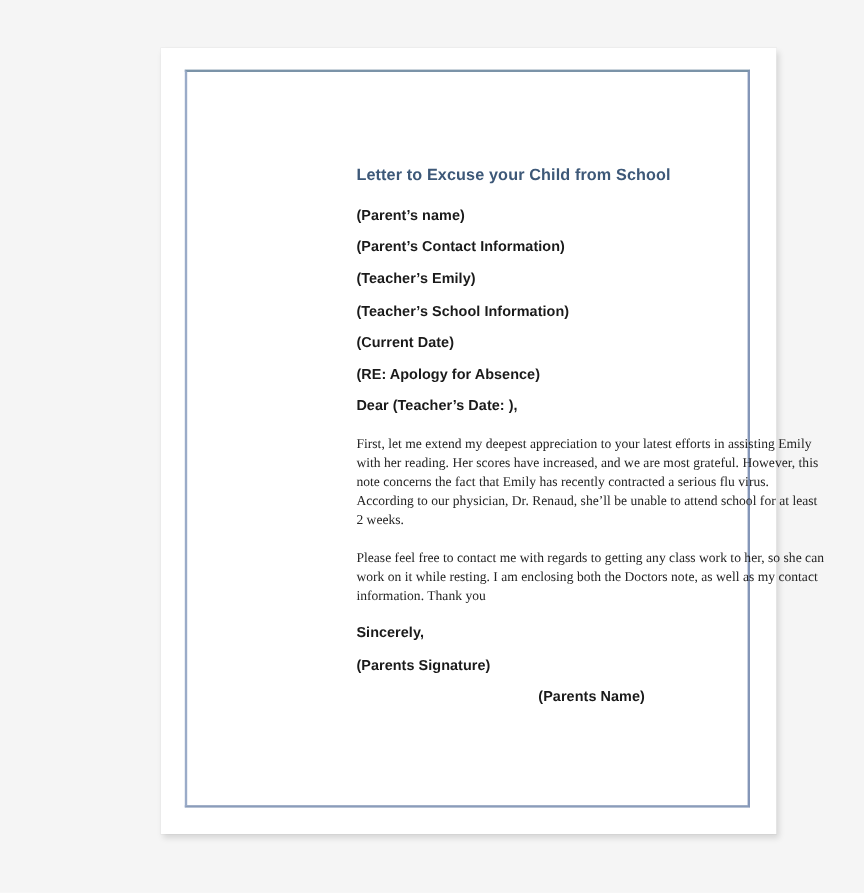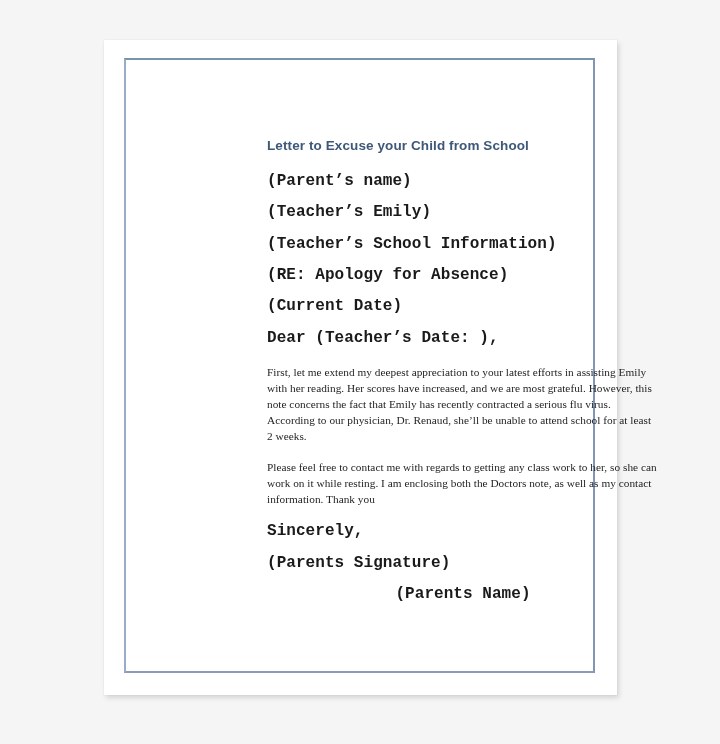--- a/index.html
+++ b/index.html
@@ -12,20 +12,21 @@
     background: #f5f5f5;
     font-family: "Liberation Serif", serif;
     overflow: hidden;
     position: relative;
   }
 
   .canvas {
     position: absolute;
     inset: 0;
     background: #f5f5f5;
+    margin-left: 30px;
   }
 
   
   .page-sheet {
     position: absolute;
     left: 104px;
     top: 40px;
     width: 513px;
     height: 655px;
     background: #ffffff;
@@ -68,22 +69,22 @@
     color: #3d5878;
     font-family: "Liberation Sans", sans-serif;
     font-size: 13.5px;
     font-weight: bold;
     letter-spacing: 0.1px;
     margin: 0 0 17px 0;
     line-height: 1.25;
   }
 
   .field-line {
-    font-family: Liberation Mono, monospace;
-    font-size: 16px;
+    font-family: Liberation Sans, sans-serif;
+    font-size: 12px;
     font-weight: bold;
     color: #1a1a1a;
     margin: 0 0 12.2px 0;
     line-height: 1.2;
     letter-spacing: 0.05px;
   }
 
   .salutation-line {
     margin-bottom: 16px;
   }
@@ -116,24 +117,25 @@
   <div class="page-sheet">
 
     <div class="page-frame"></div>
 
     <div class="letter-body">
 
       <h1 class="doc-title">Letter to Excuse your Child from School</h1>
 
       <div>
         <p class="field-line">(Parent’s name)</p>
+        <p class="field-line">(Parent’s Contact Information)</p>
         <p class="field-line">(Teacher’s Emily)</p>
         <p class="field-line">(Teacher’s School Information)</p>
+        <p class="field-line">(Current Date)</p>
         <p class="field-line">(RE: Apology for Absence)</p>
-        <p class="field-line">(Current Date)</p>
       </div>
 
       <p class="field-line salutation-line">Dear (Teacher’s Date: ),</p>
 
       <div>
         <p class="para">First, let me extend my deepest appreciation to your latest efforts in assisting Emily with her reading. Her scores have increased, and we are most grateful. However, this note concerns the fact that Emily has recently contracted a serious flu virus. According to our physician, Dr. Renaud, she’ll be unable to attend school for at least 2 weeks.</p>
         <p class="para">Please feel free to contact me with regards to getting any class work to her, so she can work on it while resting. I am enclosing both the Doctors note, as well as my contact information. Thank you</p>
       </div>
 
       <div class="closing-block">

